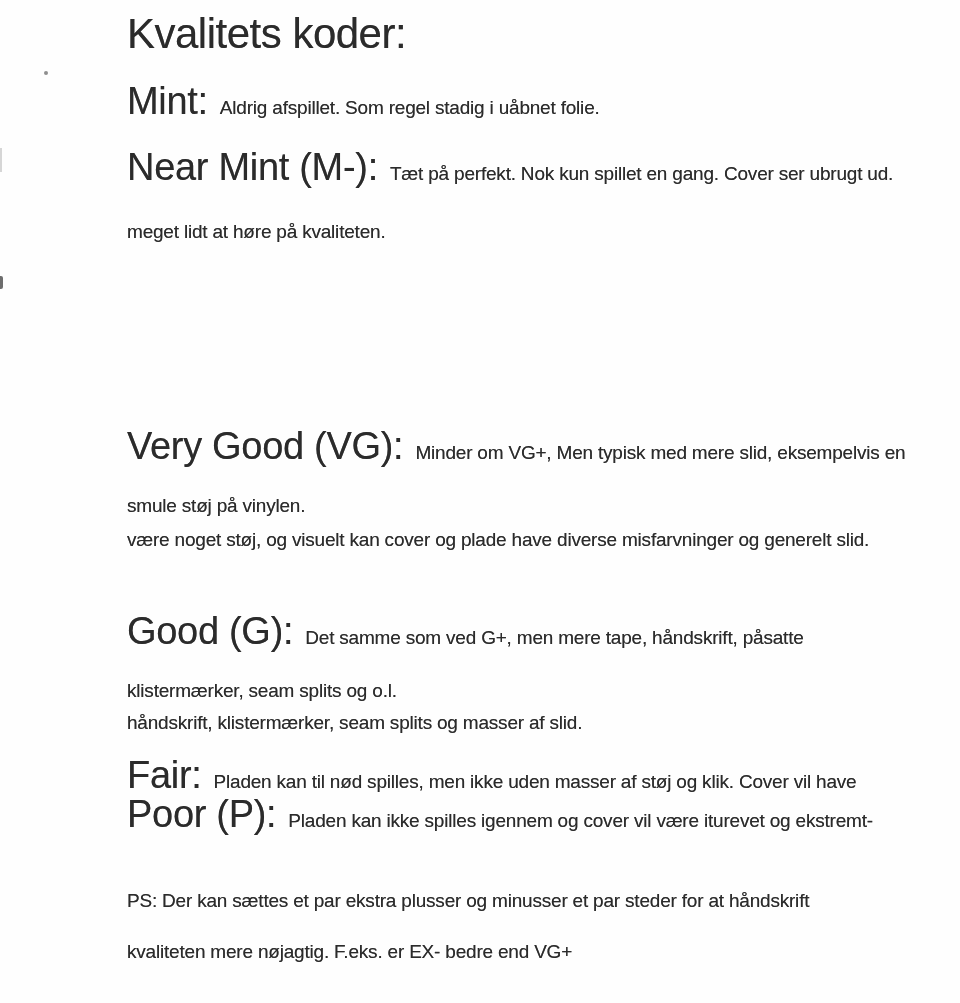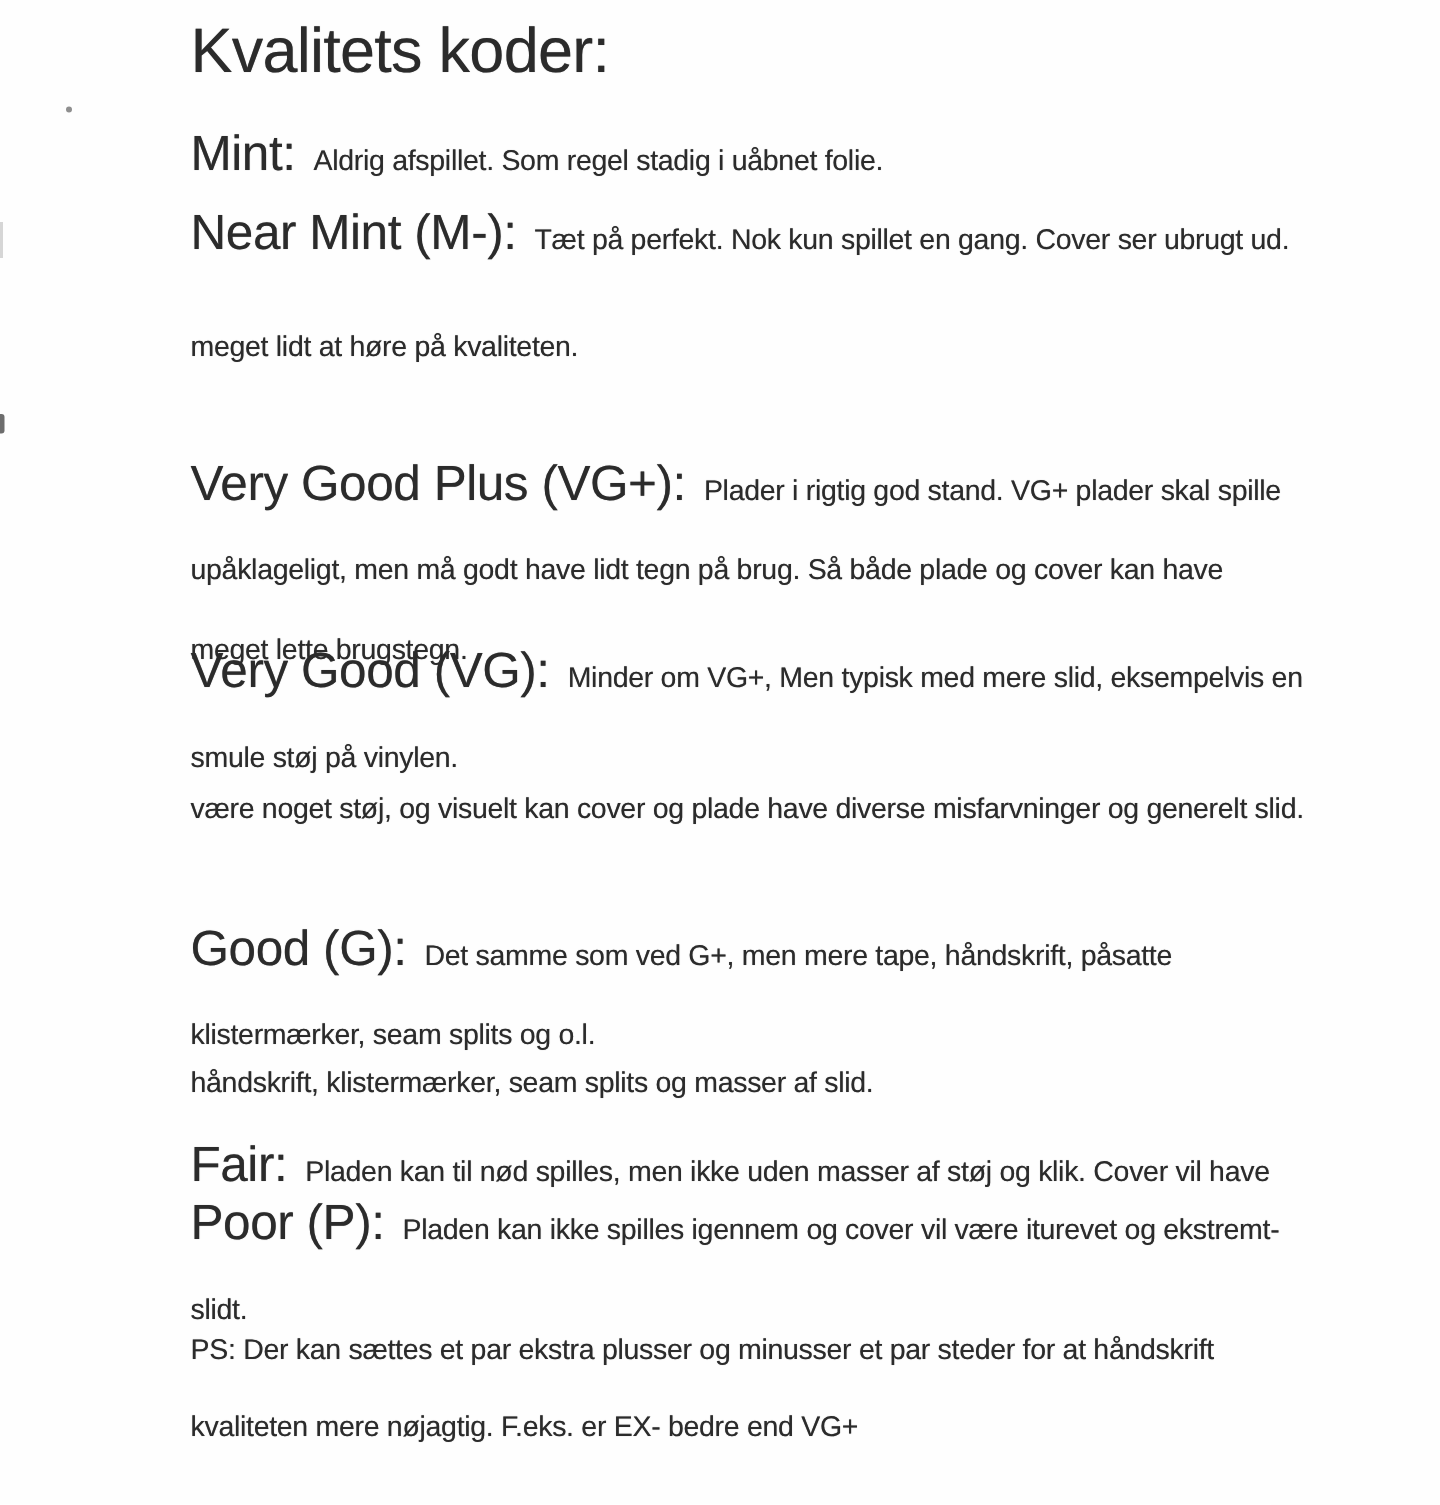--- a/index.html
+++ b/index.html
@@ -33,21 +33,21 @@
     left: 127px;
   }
   .line {
     font-size: 19px;
     letter-spacing: -0.2px;
     line-height: 35px;
     white-space: nowrap;
   }
   .line + .line { margin-top: 18px; }
   .heading {
-    font-size: 33px;
+    font-size: 38px;
     letter-spacing: -0.3px;
     line-height: 35px;
   }
   .after-heading { margin-left: 12px; }
   .ps .line { line-height: 33px; }
   
   .speck {
     position: absolute;
     background: #8f8f8f;
   }
@@ -74,37 +74,30 @@
 <div class="page">
 
   <h1 class="title">Kvalitets koder:</h1>
 
   <section class="sec" style="top:84px">
     <div class="line">
       <span class="heading">Mint:</span><span class="after-heading">Aldrig afspillet. Som regel stadig i uåbnet folie.</span>
     </div>
   </section>
 
-  <section class="sec" style="top:137px">
+  <section class="sec" style="top:150px">
     <div class="line">
       <span class="heading">Near Mint (M-):</span><span class="after-heading">Tæt på perfekt. Nok kun spillet en gang. Cover ser ubrugt ud.</span>
     </div>
   </section>
 
   <section class="sec" style="top:214px">
     <div class="line">meget lidt at høre på kvaliteten.</div>
   </section>
 
-  <section class="sec" style="top:304px">
-    <div class="line">
-      <span class="heading">Very Good Plus (VG+):</span><span class="after-heading">Plader i rigtig god stand. VG+ plader skal spille</span>
-    </div>
-    <div class="line">upåklageligt, men må godt have lidt tegn på brug. Så både plade og cover kan have</div>
-    <div class="line">meget lette brugstegn.</div>
-  </section>
 
   <section class="sec" style="top:429px">
     <div class="line">
       <span class="heading">Very Good (VG):</span><span class="after-heading">Minder om VG+, Men typisk med mere slid, eksempelvis en</span>
     </div>
     <div class="line">smule støj på vinylen.</div>
   </section>
 
   <section class="sec" style="top:522px">
     <div class="line">være noget støj, og visuelt kan cover og plade have diverse misfarvninger og generelt slid.</div>
@@ -121,21 +114,20 @@
     <div class="line">håndskrift, klistermærker, seam splits og masser af slid.</div>
     <div class="line">
       <span class="heading">Fair:</span><span class="after-heading">Pladen kan til nød spilles, men ikke uden masser af støj og klik. Cover vil have</span>
     </div>
   </section>
 
   <section class="sec" style="top:797px">
     <div class="line">
       <span class="heading">Poor (P):</span><span class="after-heading">Pladen kan ikke spilles igennem og cover vil være iturevet og ekstremt-</span>
     </div>
-    <div class="line">slidt.</div>
   </section>
 
   <section class="sec ps" style="top:884px">
     <div class="line">PS: Der kan sættes et par ekstra plusser og minusser et par steder for at håndskrift</div>
     <div class="line">kvaliteten mere nøjagtig. F.eks. er EX- bedre end VG+</div>
   </section>
 
   <div class="speck dot"></div>
   <div class="speck smudge"></div>
   <div class="speck tick"></div>

